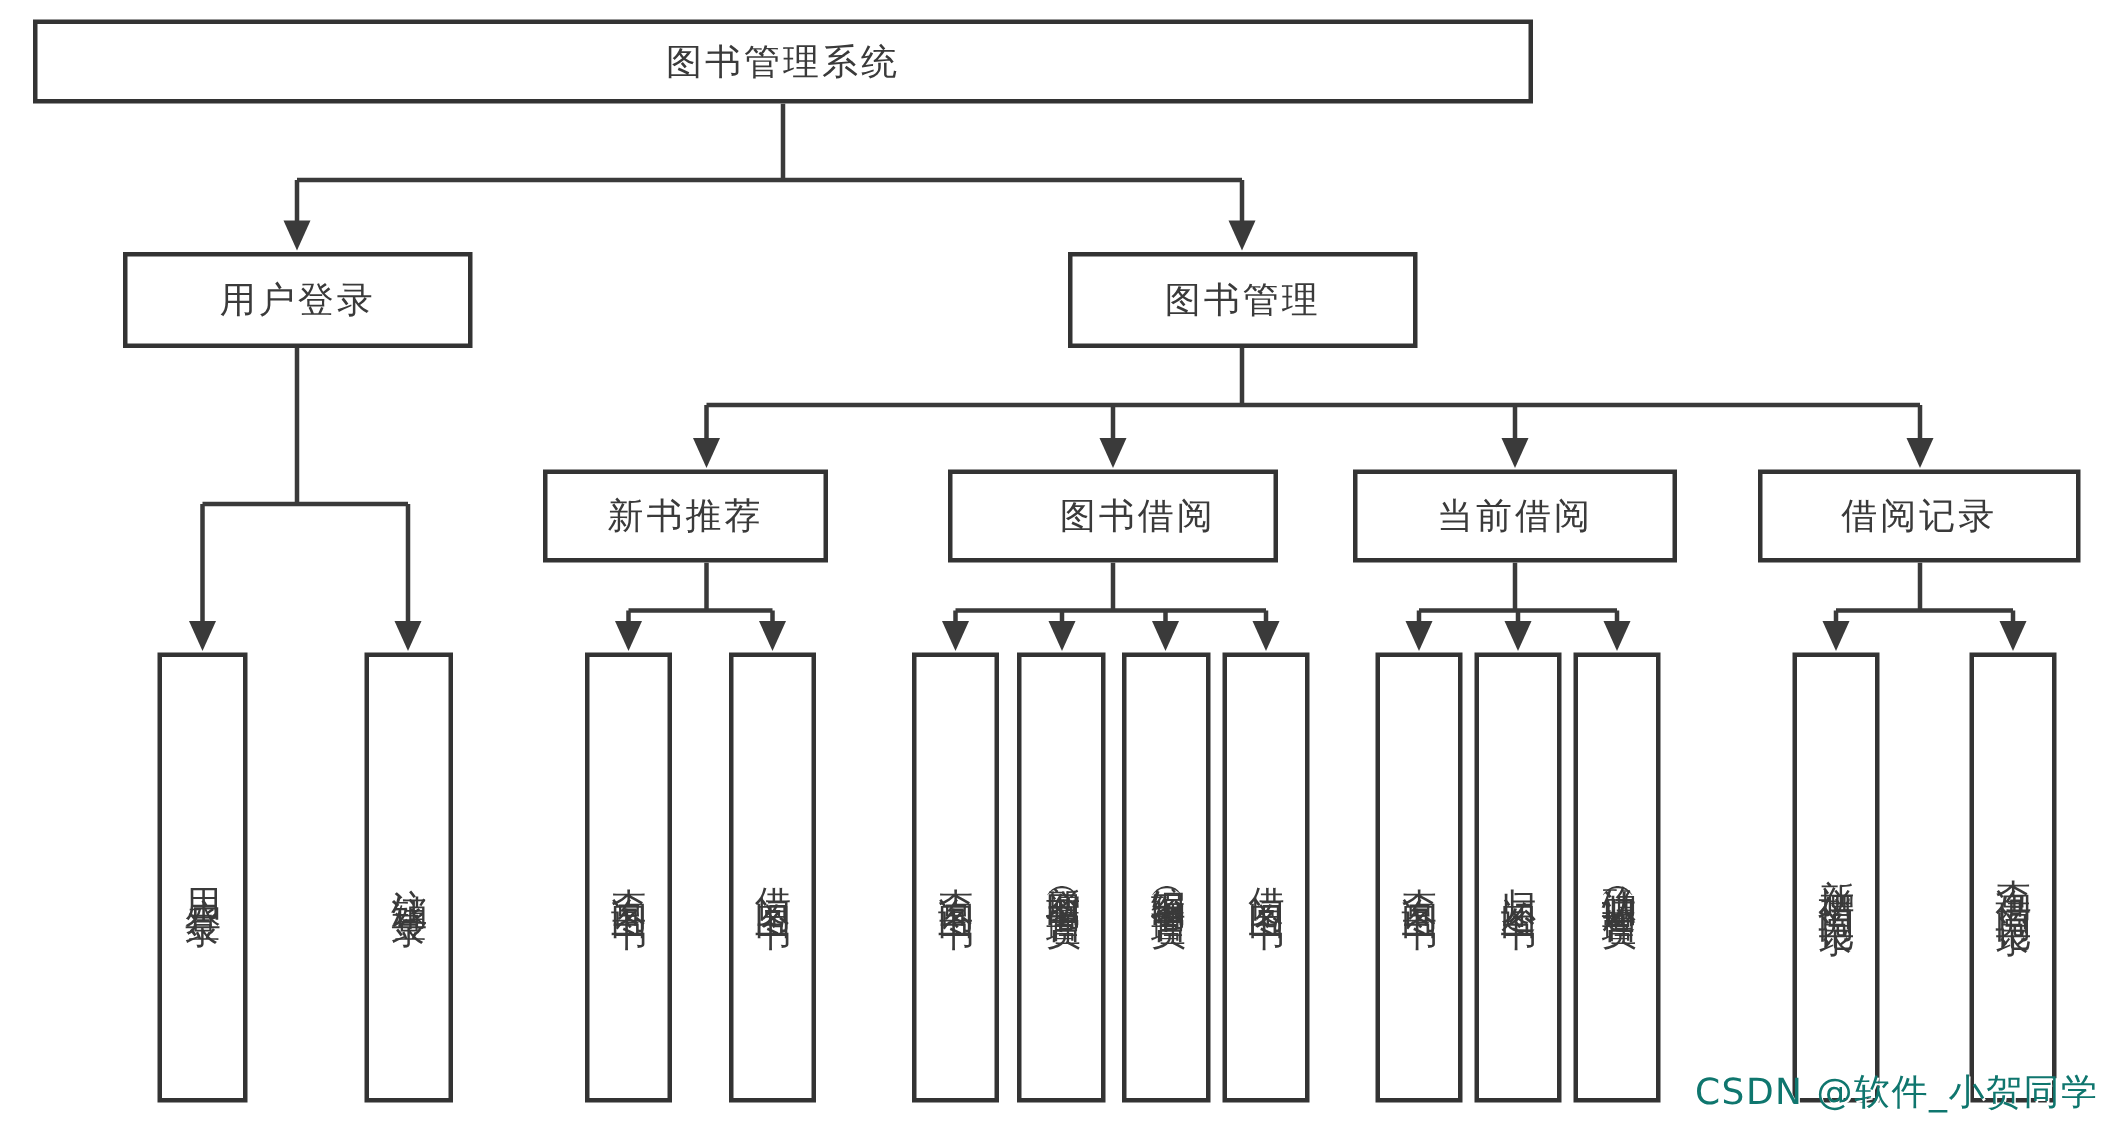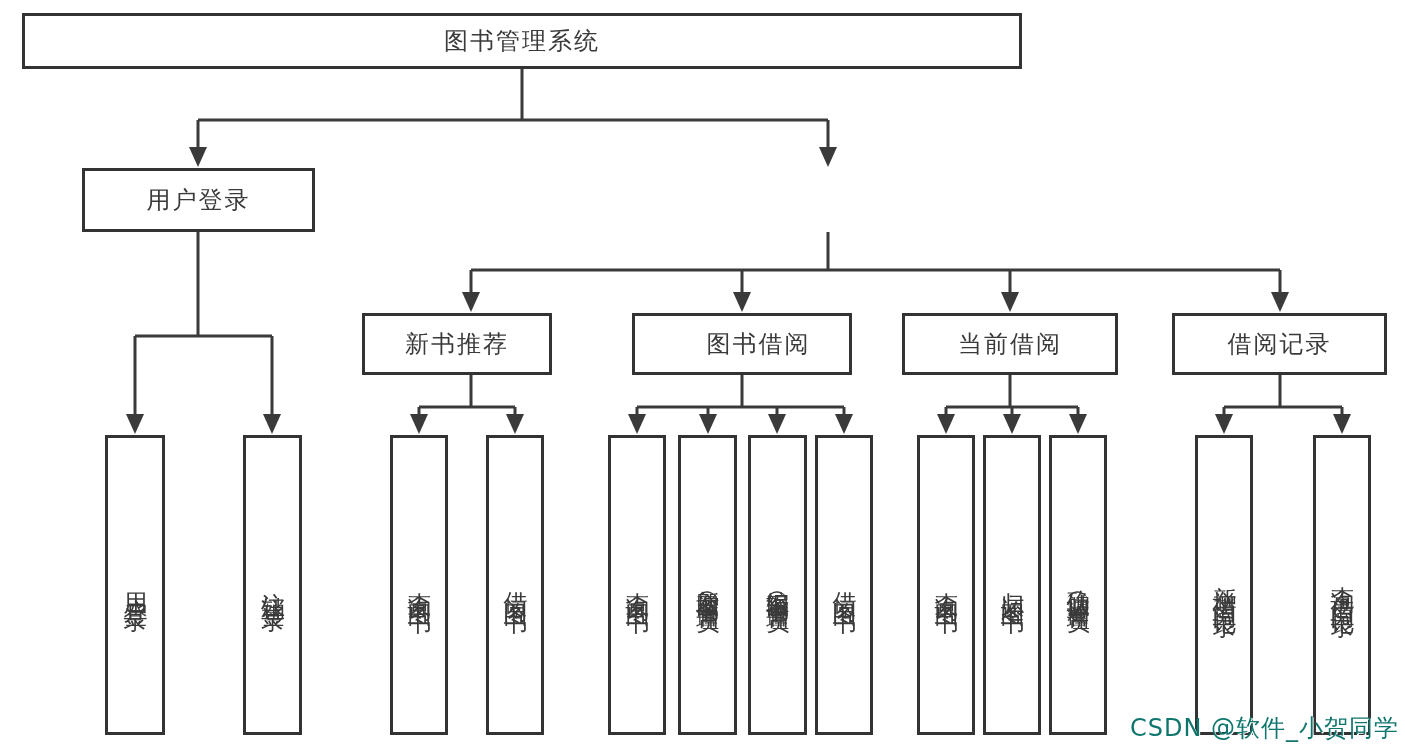--- a/index.html
+++ b/index.html
@@ -67,20 +67,21 @@
       <polygon points="1003,414 1021,414 1012,434"></polygon>
       <polygon points="1069,414 1087,414 1078,434"></polygon>
       <polygon points="1215,414 1233,414 1224,434"></polygon>
       <polygon points="1333,414 1351,414 1342,434"></polygon>
     </g>
   </svg>
 
   <div class="node" style="left:22px; top:13px; width:1000px; height:56px;">图书管理系统</div>
 
   <div class="node" style="left:82px; top:168px; width:233px; height:64px;">用户登录</div>
+  <div class="node" style="left:712px; top:168px; width:233px; height:64px;">图书管理</div>
 
   <div class="node" style="left:362px; top:313px; width:190px; height:62px;">新书推荐</div>
   <div class="node" style="left:632px; top:313px; width:220px; height:62px;padding-left:33px;">图书借阅</div>
   <div class="node" style="left:902px; top:313px; width:216px; height:62px;">当前借阅</div>
   <div class="node" style="left:1172px; top:313px; width:215px; height:62px;">借阅记录</div>
 
   <div class="node leaf" style="left:105px; top:435px; width:60px; height:300px;">
     <span class="vtext">用户登录</span>
   </div>
   <div class="node leaf" style="left:243px; top:435px; width:59px; height:300px;">

